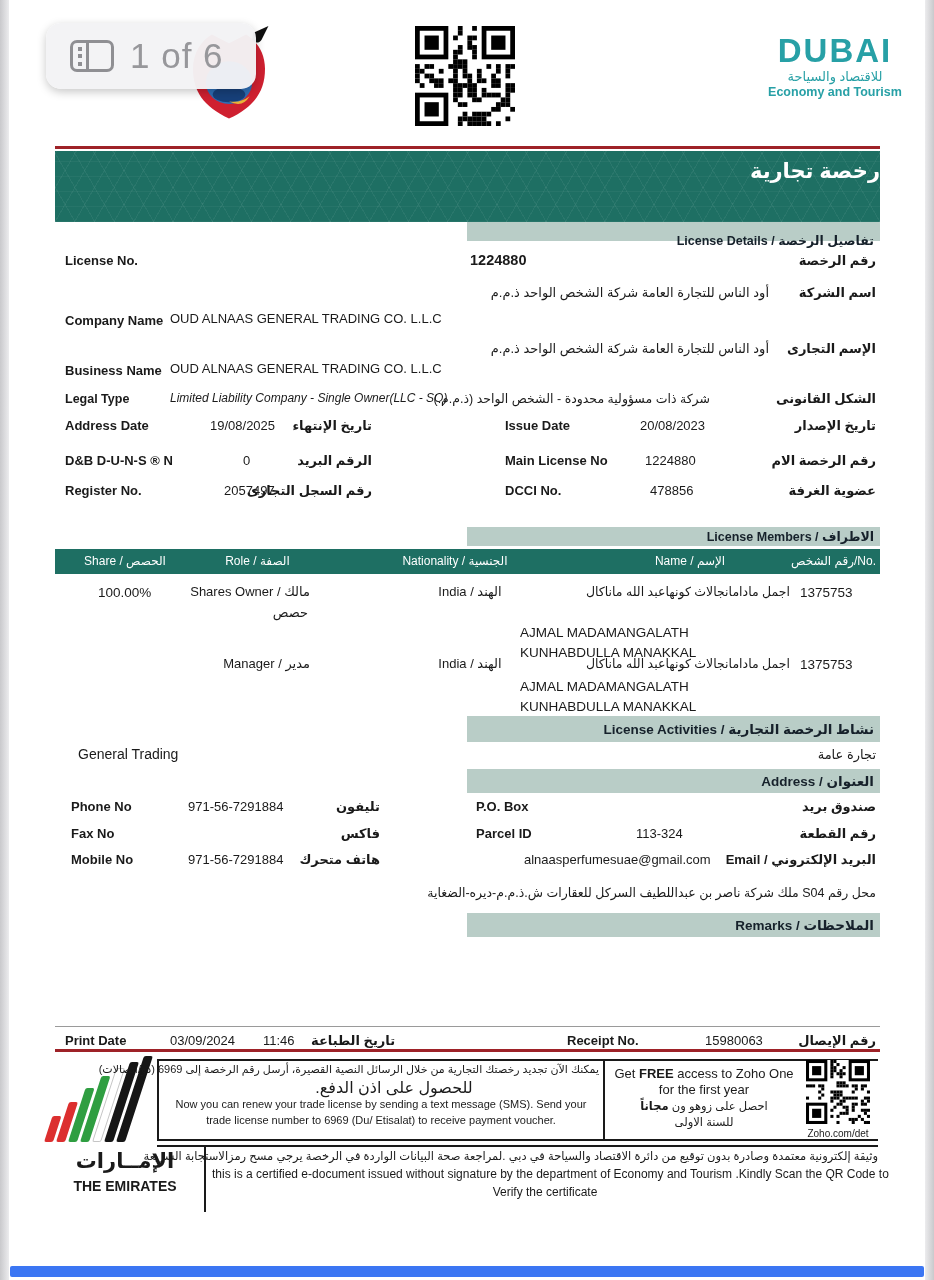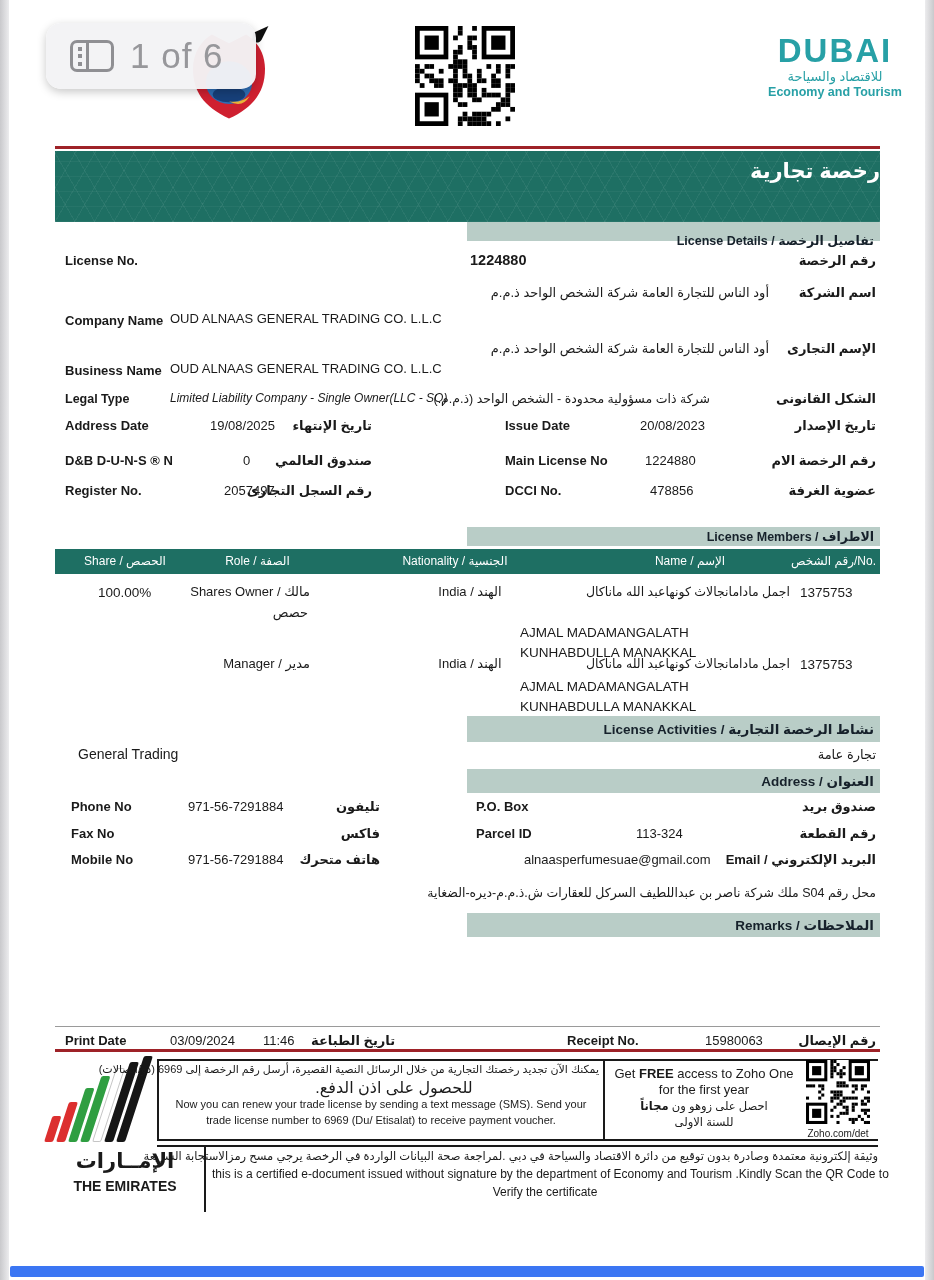--- a/index.html
+++ b/index.html
@@ -247,21 +247,21 @@
 
 <span class="abs bd" style="left:65px;top:419px;">Address Date</span>
 <span class="abs" style="left:210px;top:419px;">19/08/2025</span>
 <span class="abs bd" style="right:562px;top:419px;">تاريخ الإنتهاء</span>
 <span class="abs bd" style="left:505px;top:419px;">Issue Date</span>
 <span class="abs" style="left:640px;top:419px;">20/08/2023</span>
 <span class="abs bd" style="right:58px;top:419px;">تاريخ الإصدار</span>
 
 <span class="abs bd" style="left:65px;top:454px;">D&amp;B D-U-N-S ® N</span>
 <span class="abs" style="left:243px;top:454px;">0</span>
-<span class="abs bd" style="right:562px;top:454px;">صندوق العالمي</span>
+<span class="abs bd" style="right:562px;top:454px;">الرقم البريد</span>
 <span class="abs bd" style="left:505px;top:454px;">Main License No</span>
 <span class="abs" style="left:645px;top:454px;">1224880</span>
 <span class="abs bd" style="right:58px;top:454px;">رقم الرخصة الام</span>
 
 <span class="abs bd" style="left:65px;top:484px;">Register No.</span>
 <span class="abs" style="left:224px;top:484px;">2057497</span>
 <span class="abs bd" style="right:562px;top:484px;">رقم السجل التجارى</span>
 <span class="abs bd" style="left:505px;top:484px;">DCCI No.</span>
 <span class="abs" style="left:650px;top:484px;">478856</span>
 <span class="abs bd" style="right:58px;top:484px;">عضوية الغرفة</span>

